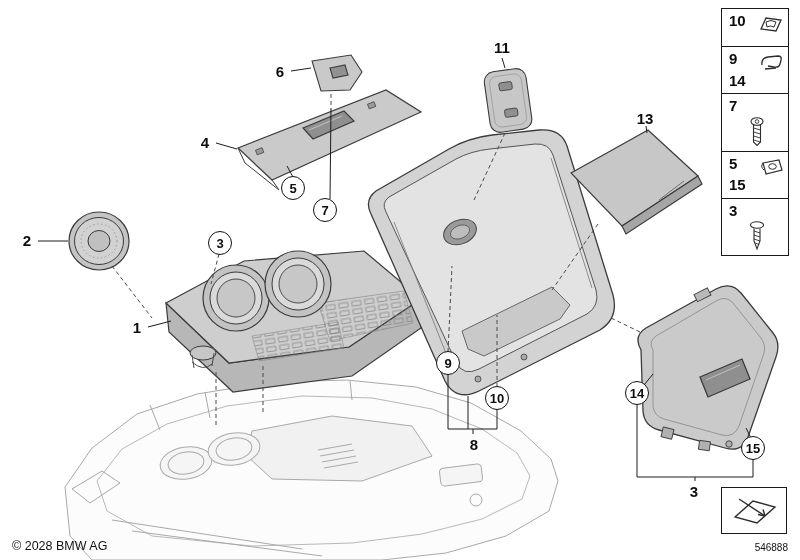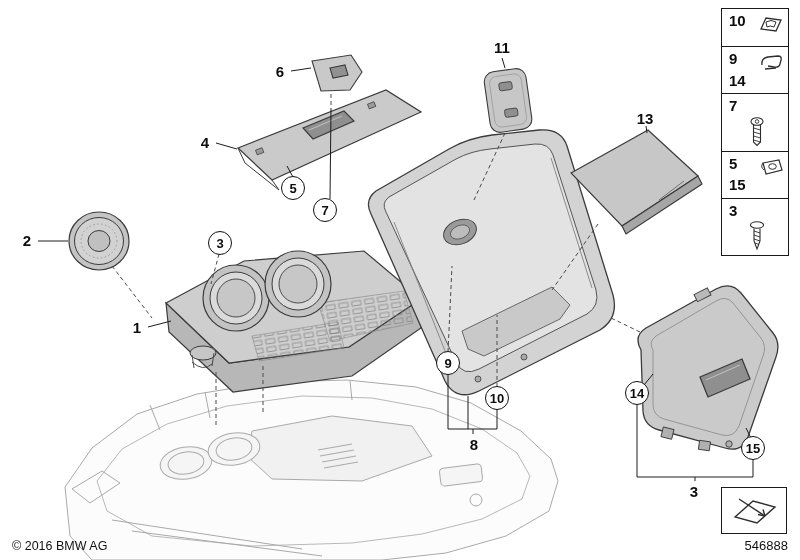--- a/index.html
+++ b/index.html
@@ -17,21 +17,21 @@
            padding:4px 4px 4px 7px;border-bottom:1.5px solid #1a1a1a;min-height:38px;box-sizing:border-box;}
   .legend-section:last-child{border-bottom:none;}
   .legend-section.stacked{flex-direction:column;align-items:flex-start;gap:1px;}
   .legend-section.stacked .legend-icon{margin:0 auto;}
   .legend-nums{display:flex;flex-direction:column;gap:5px;}
   .legend-num{font-weight:bold;font-size:15px;color:#0d0d0d;line-height:1.1;}
   .legend-icon{min-width:26px;display:flex;align-items:center;justify-content:center;padding-top:1px;}
   .navbox{position:absolute;left:721px;top:487px;width:66px;height:47px;border:1.5px solid #1a1a1a;
            background:#fff;box-sizing:border-box;display:flex;align-items:center;justify-content:center;}
   .copyright{position:absolute;left:12px;bottom:7px;font-size:12.5px;color:#111;}
-  .partnum{position:absolute;right:12px;bottom:7px;font-size:13px;color:#111;}
+  .partnum{position:absolute;right:12px;bottom:7px;font-size:10px;color:#111;}
 </style>
 </head>
 <body>
 
 <div class="stage">
 
   <svg class="drawing" width="800" height="560" viewBox="0 0 800 560">
     <defs>
       <pattern id="grid1" width="13" height="8" patternUnits="userSpaceOnUse" patternTransform="rotate(-9)">
         <rect x="1" y="1" width="9" height="4.5" fill="none" stroke="#808080" stroke-width="0.7"></rect>
@@ -241,15 +241,15 @@
     </aside>
 
   <div class="navbox">
     <span><svg width="54" height="36" viewBox="0 0 54 36">
           <path d="M8,26 L26,10 L48,16 L30,32 Z" fill="none" stroke="#2e2e2e" stroke-width="1.4"></path>
           <path d="M12,8 L38,25" stroke="#2e2e2e" stroke-width="1.4"></path>
           <path d="M38,25 l-7,-1.5 m7,1.5 l-2,-6.5" stroke="#2e2e2e" stroke-width="1.4" fill="none"></path>
         </svg></span>
   </div>
 
-  <div class="copyright">© 2016 BMW AG</div>
+  <div class="copyright">© 2028 BMW AG</div>
   <div class="partnum">546888</div>
 </div>
 
 </body></html>

